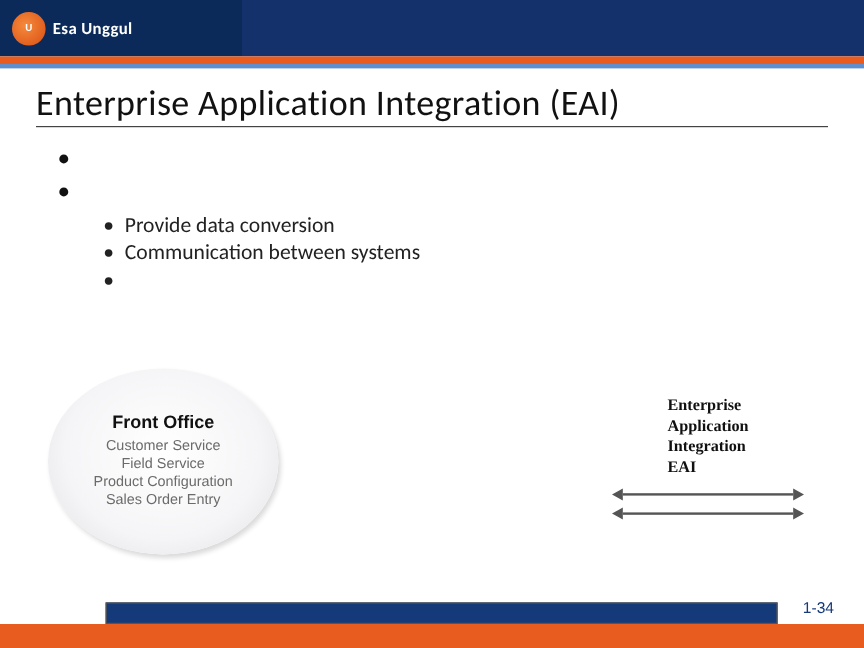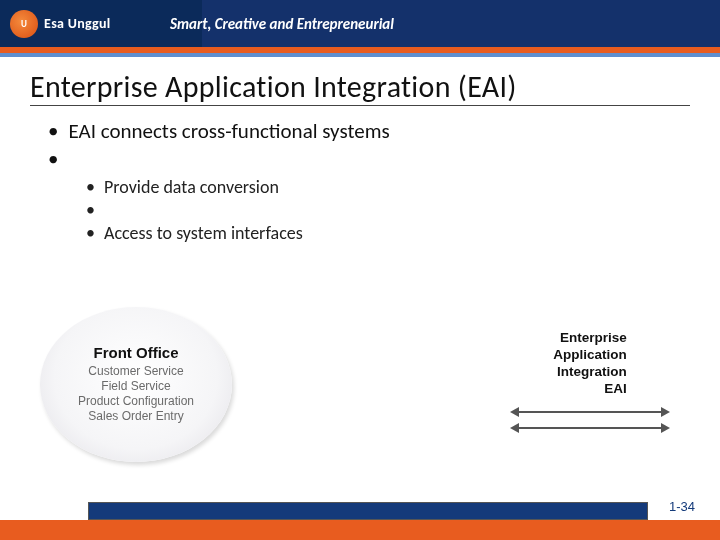--- a/index.html
+++ b/index.html
@@ -95,22 +95,22 @@
     font-size: 12px; color: #6b6b6b;
     line-height: 1.25;
     font-family: Arial, sans-serif;
   }
   .center-col {
     display: flex; flex-direction: column; align-items: center;
     width: 180px;
   }
   .center-label {
     font-size: 13.5px; font-weight: bold; color: #111;
-    text-align: right; line-height: 1.25;
-    font-family: Liberation Sans, sans-serif;
+    text-align: left; line-height: 1.25;
+    font-family: Liberation Serif, serif;
   }
   .arrows {
     width: 160px; height: 36px;
     display: flex; flex-direction: column; justify-content: center; gap: 6px;
     margin-top: 4px;
   }
   .arrow-line {
     height: 10px; position: relative;
     display: flex; align-items: center;
   }
@@ -152,45 +152,43 @@
   }
 </style>
 </head>
 <body>
 
 <div class="header">
   <div class="logo">
     <div class="logo-circle">U</div>
     <div class="logo-text">Esa Unggul</div>
   </div>
-  <div class="tagline">Smart, Creative and Entrepreneurial</div>
 </div>
 <div class="accent-stripe"></div>
 
 <div class="title">Enterprise Application Integration (EAI)</div>
 
 <div class="content">
   <div class="bullet-main">
     <span class="dot">•</span>
-    <span>EAI connects cross-functional systems</span>
   </div>
   <div class="bullet-main">
     <span class="dot">•</span>
   </div>
   <div class="bullet-sub-list">
     <div class="bullet-sub">
       <span class="dot">•</span>
       <span>Provide data conversion</span>
     </div>
     <div class="bullet-sub">
       <span class="dot">•</span>
+      <span>Communication between systems</span>
     </div>
     <div class="bullet-sub">
       <span class="dot">•</span>
-      <span>Access to system interfaces</span>
     </div>
   </div>
 </div>
 
 <div class="diagram">
   <div class="ellipse">
     <div class="ell-title">Front Office</div>
     <div class="ell-item">Customer Service</div>
     <div class="ell-item">Field Service</div>
     <div class="ell-item">Product Configuration</div>

